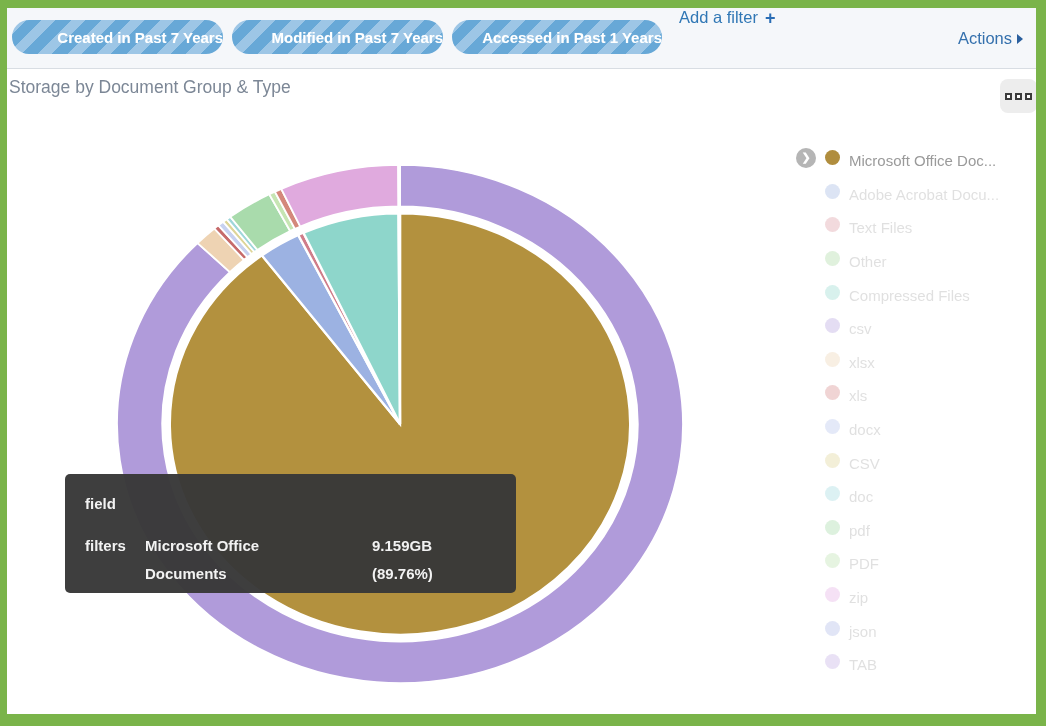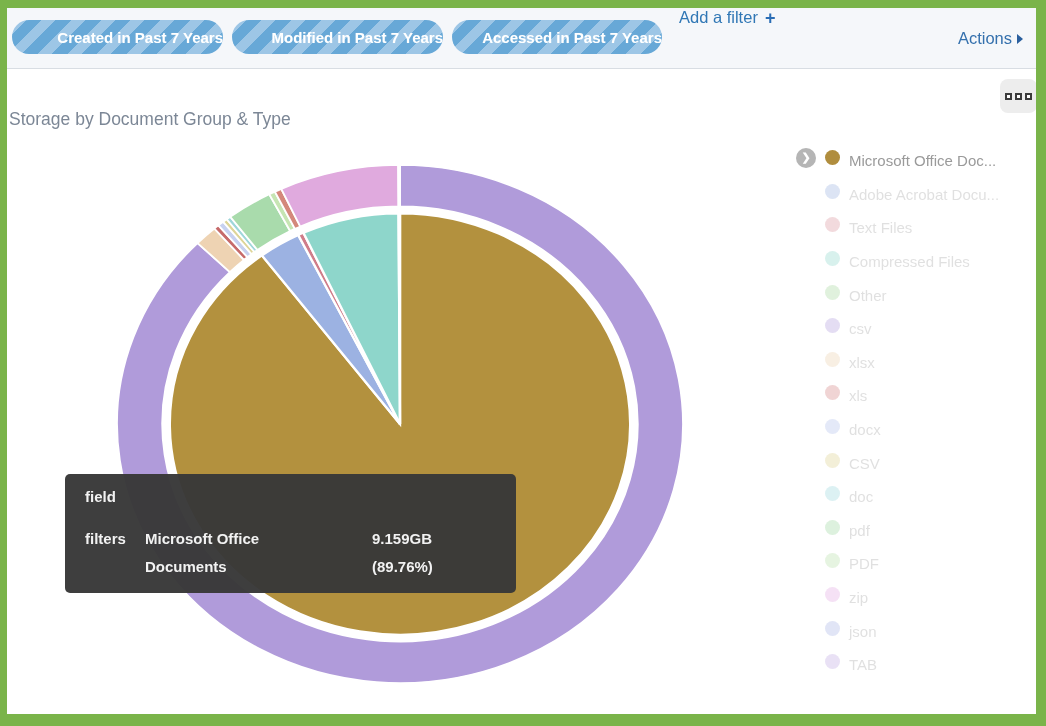--- a/index.html
+++ b/index.html
@@ -15,61 +15,61 @@
         background:repeating-linear-gradient(135deg,#9dc6e6 0 10px,#67a8d7 10px 21px);}
   .pill span{text-shadow:0 0 1px rgba(255,255,255,.3);}
   .addfilter{position:absolute;left:672px;top:0;height:48px;display:flex;gap:7px;
              color:#3077b5;font-size:16.5px;cursor:pointer;}
   .addfilter .plus{font-weight:bold;font-size:18px;color:#2a6db5;}
   .actions{position:absolute;right:13px;top:0;height:61px;display:flex;align-items:center;gap:5px;
            color:#3470ad;font-size:16.5px;cursor:pointer;margin-left:32px;}
   .tri{width:0;height:0;border-top:5px solid transparent;border-bottom:5px solid transparent;border-left:6px solid #2a5f9e;margin-top:1px;}
 
   
-  .panel-title{position:absolute;left:2px;top:69px;font-size:17.5px;color:#7c8796;margin-top:32px;}
+  .panel-title{position:absolute;left:2px;top:69px;font-size:17.5px;color:#7c8796;}
   .options-btn{position:absolute;left:993px;top:71px;width:37px;height:34px;background:#ededed;border-radius:8px;
                display:flex;align-items:center;justify-content:center;gap:3px;cursor:pointer;}
   .options-btn i{display:block;width:7px;height:7px;border:2px solid #3b3b3b;background:#fdfdfd;}
 
   
   .chart-svg{position:absolute;left:110px;top:157px;width:566px;height:518px;}
 
   
   .legend{position:absolute;left:789px;top:133px;width:245px;}
   .legend-row{height:33.6px;display:flex;align-items:center;cursor:pointer;}
   .legend-row.faded .dot,.legend-row.faded .lbl{opacity:.3;}
   .legend-row .arrow{width:20px;height:20px;border-radius:50%;background:#b5b5b5;color:#fff;
                      font-size:11px;font-weight:bold;display:flex;align-items:center;justify-content:center;
                      margin-right:9px;visibility:hidden;flex:0 0 20px;}
   .legend-row.active .arrow{visibility:visible;}
   .dot{width:15px;height:15px;border-radius:50%;margin-right:9px;flex:0 0 15px;}
   .lbl{font-size:15px;color:#9a9a9a;white-space:nowrap;margin-top:6px;}
 
   
   .tooltip{position:absolute;left:58px;top:466px;width:451px;height:119px;background:rgba(56,56,56,.97);
-           border-radius:5px;color:#f2f2f2;font-weight:bold;font-size:15px;padding:9px 14px 0 20px;}
+           border-radius:5px;color:#f2f2f2;font-weight:bold;font-size:15px;padding:16px 14px 0 20px;}
   .tt-grid{display:grid;grid-template-columns:60px 227px 1fr;}
   .tt-head{margin-bottom:14px;}
   .tt-cell{line-height:28px;}
 </style>
 </head>
 <body>
 
 <div class="frame">
   <div class="page">
 
     <div class="topbar">
       <div class="pill" style="left:5px;width:211px;">
         <span>Created in Past 7 Years</span>
       </div>
       <div class="pill" style="left:225px;width:211px;">
         <span>Modified in Past 7 Years</span>
       </div>
       <div class="pill" style="left:445px;width:210px;">
-        <span>Accessed in Past 7 Years</span>
+        <span>Accessed in Past 1 Years</span>
       </div>
       <div class="addfilter">
         <span>Add a filter</span>
         <span class="plus">+</span>
       </div>
       <div class="actions">
         <span>Actions</span>
         <span class="tri"></span>
       </div>
     </div>
@@ -112,27 +112,27 @@
           <span class="dot" style="background: rgb(138, 166, 220);"></span>
           <span class="lbl">Adobe Acrobat Docu...</span>
         </div>
         <div class="legend-row faded">
           <span class="arrow">❯</span>
           <span class="dot" style="background: rgb(212, 132, 143);"></span>
           <span class="lbl">Text Files</span>
         </div>
         <div class="legend-row faded">
           <span class="arrow">❯</span>
+          <span class="dot" style="background: rgb(153, 207, 143);"></span>
+          <span class="lbl">Other</span>
+        </div>
+        <div class="legend-row faded">
+          <span class="arrow">❯</span>
           <span class="dot" style="background: rgb(127, 210, 196);"></span>
           <span class="lbl">Compressed Files</span>
-        </div>
-        <div class="legend-row faded">
-          <span class="arrow">❯</span>
-          <span class="dot" style="background: rgb(153, 207, 143);"></span>
-          <span class="lbl">Other</span>
         </div>
         <div class="legend-row faded">
           <span class="arrow">❯</span>
           <span class="dot" style="background: rgb(165, 143, 214);"></span>
           <span class="lbl">csv</span>
         </div>
         <div class="legend-row faded">
           <span class="arrow">❯</span>
           <span class="dot" style="background: rgb(232, 201, 162);"></span>
           <span class="lbl">xlsx</span>

